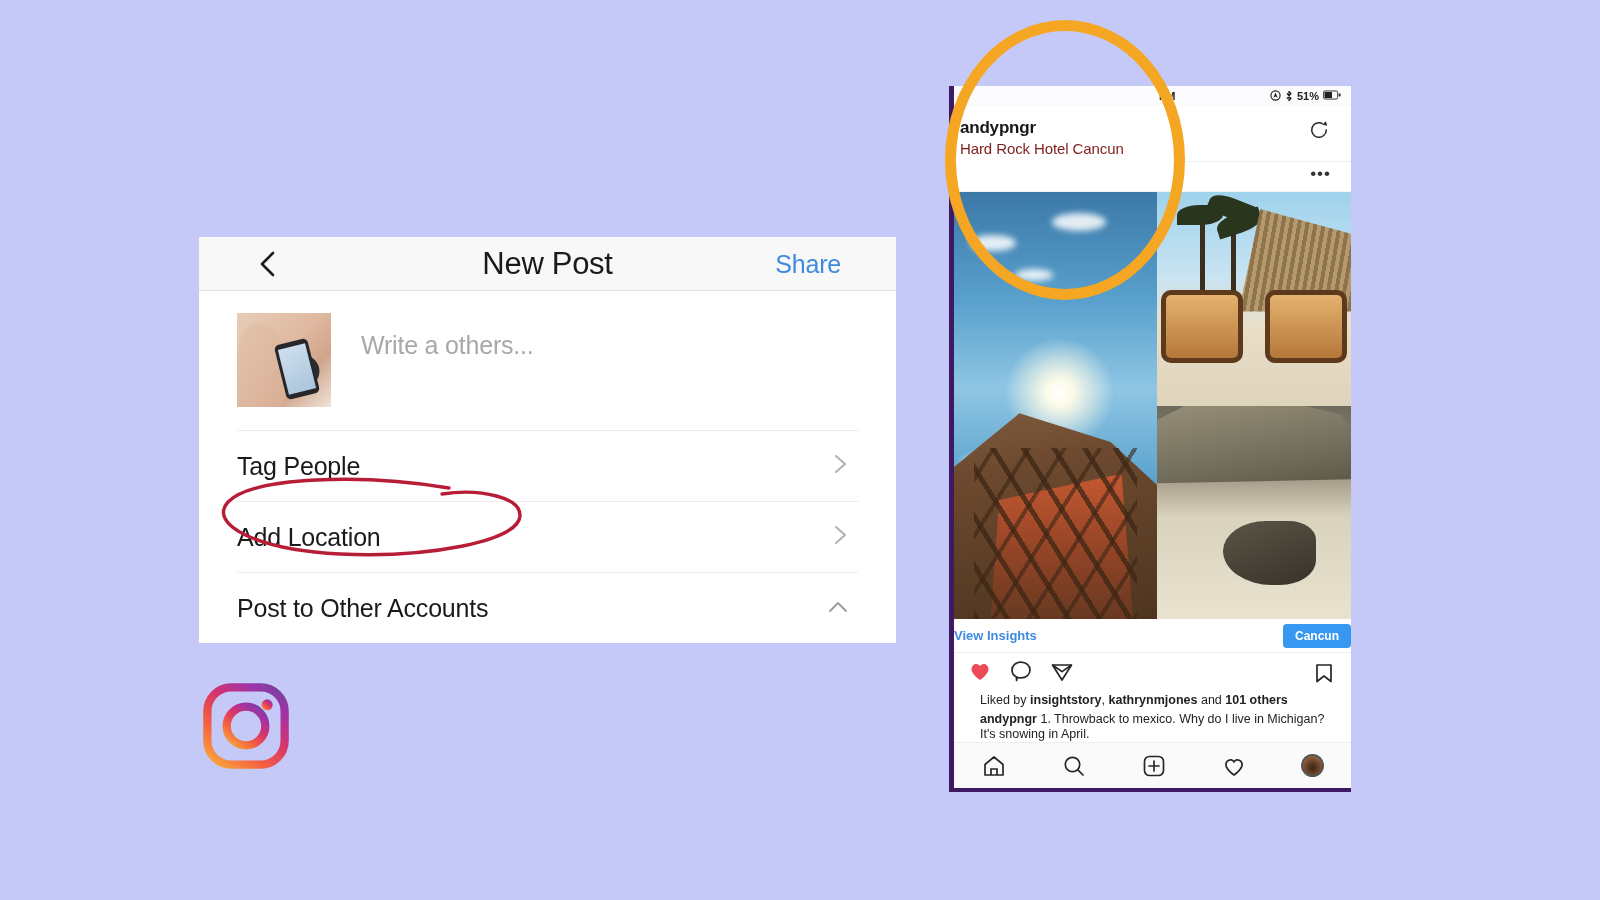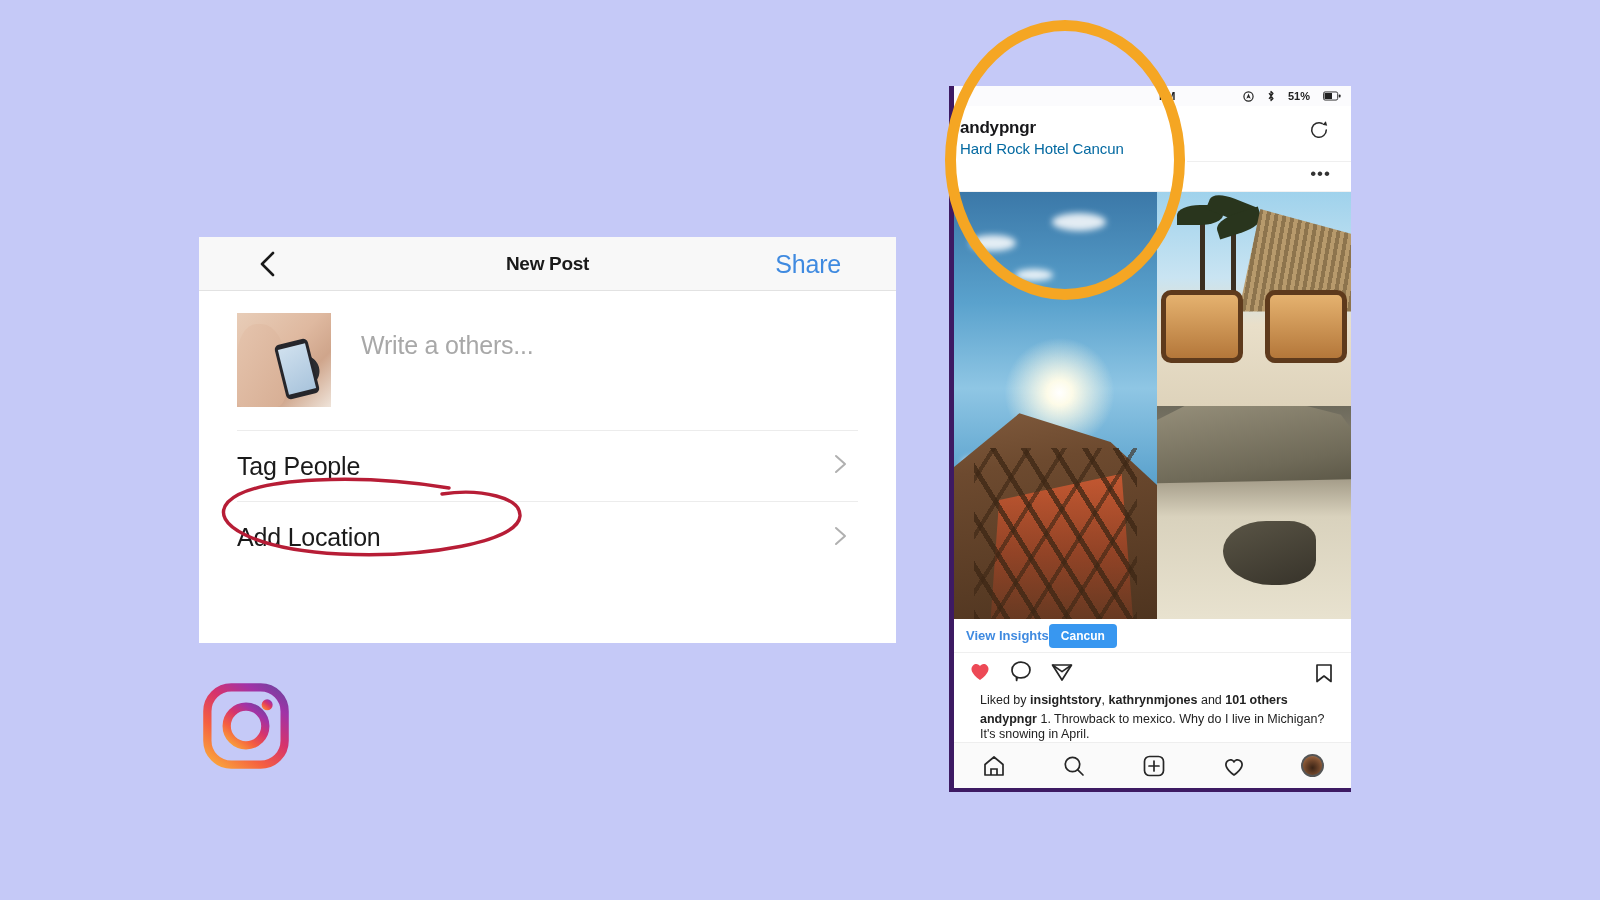--- a/index.html
+++ b/index.html
@@ -26,21 +26,21 @@
     display: flex; align-items: center;
   }
   #np-back {
     position: absolute; left: 58px; top: 50%;
     transform: translateY(-50%);
     width: 22px; height: 30px;
   }
   #np-back svg { display: block; }
   #np-title {
     width: 100%; text-align: center;
-    font-size: 19px; font-weight: bold;
+    font-size: 31px; font-weight: normal;
     color: #1a1a1a; letter-spacing: -0.3px;
   }
   #np-share {
     position: absolute; right: 55px; top: 50%;
     transform: translateY(-50%);
     font-size: 25px; font-weight: normal;
     color: #3f8ae0; letter-spacing: -0.2px;
   }
 
   #np-caption-row {
@@ -131,21 +131,21 @@
     display: flex; align-items: center;
     padding: 0 24px;
     position: relative;
   }
   #ph-time {
     position: absolute; left: 205px;
     font-size: 11px; font-weight: bold; color: #222;
   }
   #ph-status-right {
     position: absolute; right: 10px;
-    display: flex; align-items: center; gap: 13px;
+    display: flex; align-items: flex-start; gap: 4px;
     font-size: 11px; font-weight: bold; color: #222;
   }
   #ph-header {
     height: 56px;
     background: #fff;
     border-bottom: 1px solid #efefef;
     position: relative;
   }
   #ph-refresh { position: absolute; right: 22px; top: 14px; }
   #ph-subbar {
@@ -162,21 +162,21 @@
   
   #ph-userbox {
     position: absolute;
     left: 0; top: 20px;
     width: 233px; height: 71px;
     background: #fff;
     padding: 12px 0 0 6px;
     z-index: 6;
   }
   #ph-username { font-size: 17px; font-weight: bold; color: #17171a; letter-spacing: -0.2px;}
-  #ph-location { font-size: 15px; color: #0369a1; margin-top: 2px; letter-spacing: -0.1px;}
+  #ph-location { font-size: 15px; color: #7f1d1d; margin-top: 2px; letter-spacing: -0.1px;}
 
   
   #ph-collage {
     position: relative;
     height: 427px;
     display: flex;
     background: #111;
   }
   #col-left {
     width: 206px; height: 100%;
@@ -256,22 +256,22 @@
     width: 240px; height: 280px;
     border: 11px solid #f5a623;
     border-radius: 50%;
     z-index: 8;
     pointer-events: none;
   }
 
   
   #ph-insights {
     height: 34px;
-    display: flex; align-items: center; 
-    padding: 0 12px;
+    display: flex; align-items: center; justify-content: space-between;
+    padding: 0 0;
     border-bottom: 1px solid #efefef;
     background: #fff;
   }
   #ph-viewinsights { font-size: 13px; color: #3f8ae0; font-weight: bold; }
   #ph-promote {
     background: #3897f0; color: #fff;
     font-size: 12px; font-weight: bold;
     padding: 5px 12px; border-radius: 4px;
   }
   #ph-actions {
@@ -331,20 +331,28 @@
 
   <div class="np-row">
     <span class="np-row-label">Add Location</span>
     <span class="np-row-chev">
       <svg width="20" height="24" viewBox="0 0 20 24">
           <polyline points="6,4 15,12 6,20" fill="none" stroke="#b0b0b0" stroke-width="2" stroke-linecap="round" stroke-linejoin="round"></polyline>
         </svg>
     </span>
   </div>
 
+  <div class="np-row">
+    <span class="np-row-label">Post to Other Accounts</span>
+    <span class="np-row-chev">
+      <svg width="24" height="20" viewBox="0 0 24 20">
+          <polyline points="4,14 12,6 20,14" fill="none" stroke="#9e9e9e" stroke-width="2" stroke-linecap="round" stroke-linejoin="round"></polyline>
+        </svg>
+    </span>
+  </div>
 </div>
 
 <svg id="annot-ellipse" viewBox="0 0 320 88">
   <path d="M235,16 C150,2 40,4 14,30 C-6,52 42,78 126,82 C212,86 304,70 306,44 C307,26 268,16 228,22" fill="none" stroke="#b71d36" stroke-width="3.4" stroke-linecap="round"></path>
 </svg>
 
 <svg id="ig-logo" viewBox="0 0 100 100">
   <defs>
     <linearGradient id="iggrad" x1="12%" y1="100%" x2="88%" y2="0%">
       <stop offset="0%" stop-color="#f9a03c"></stop>

